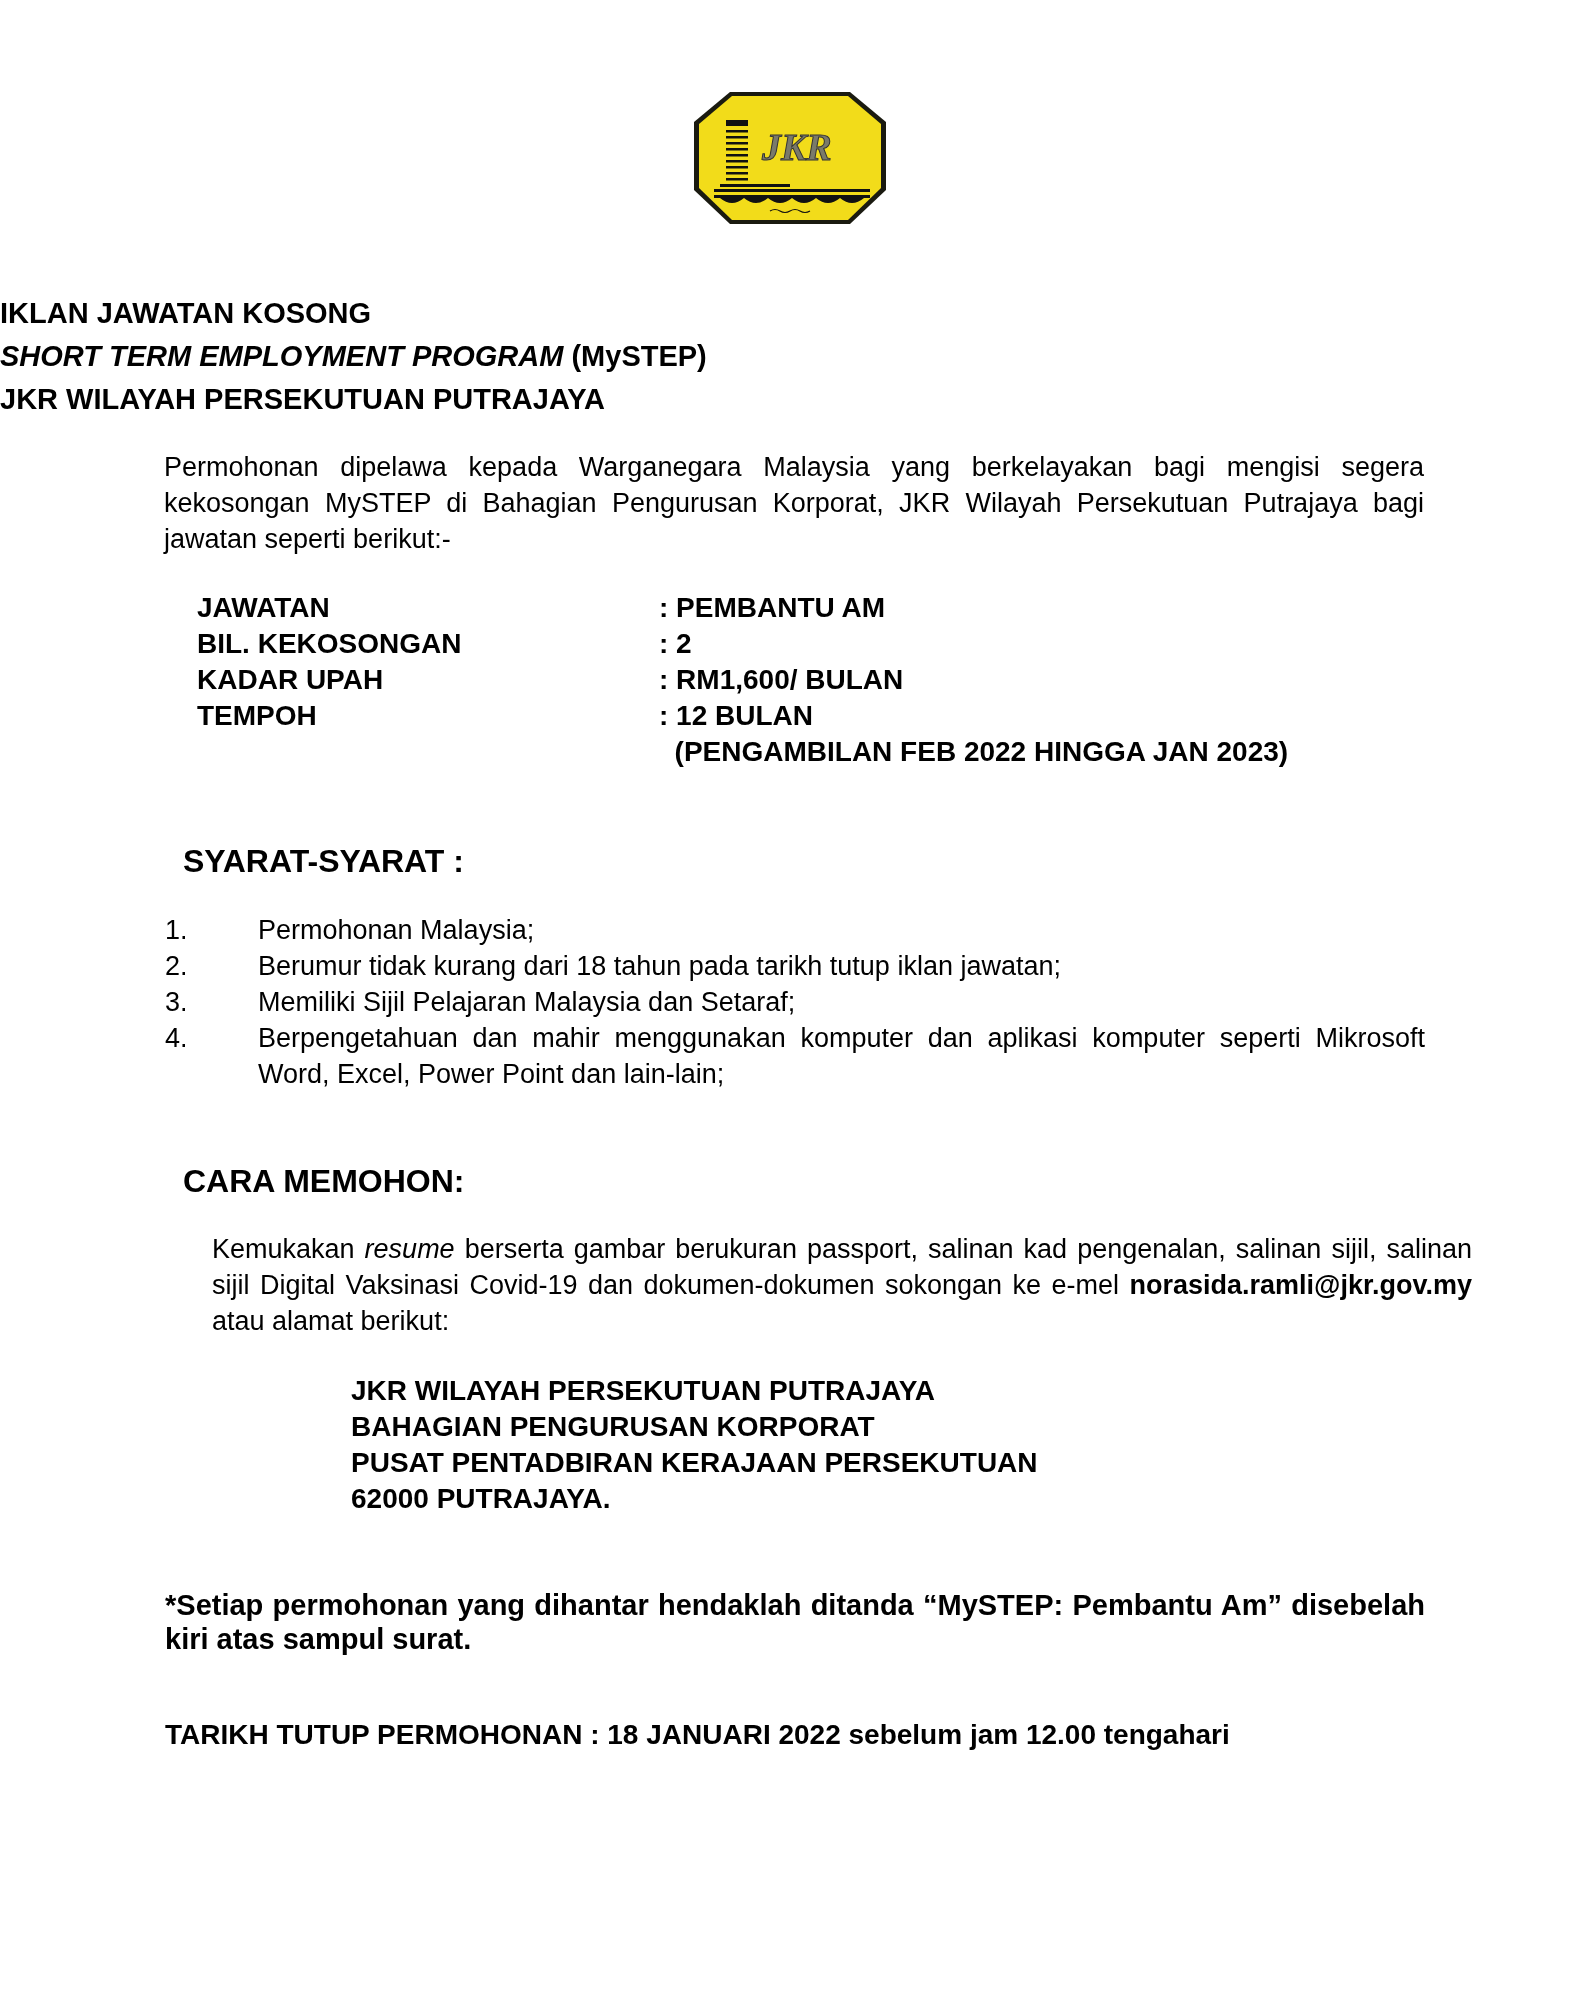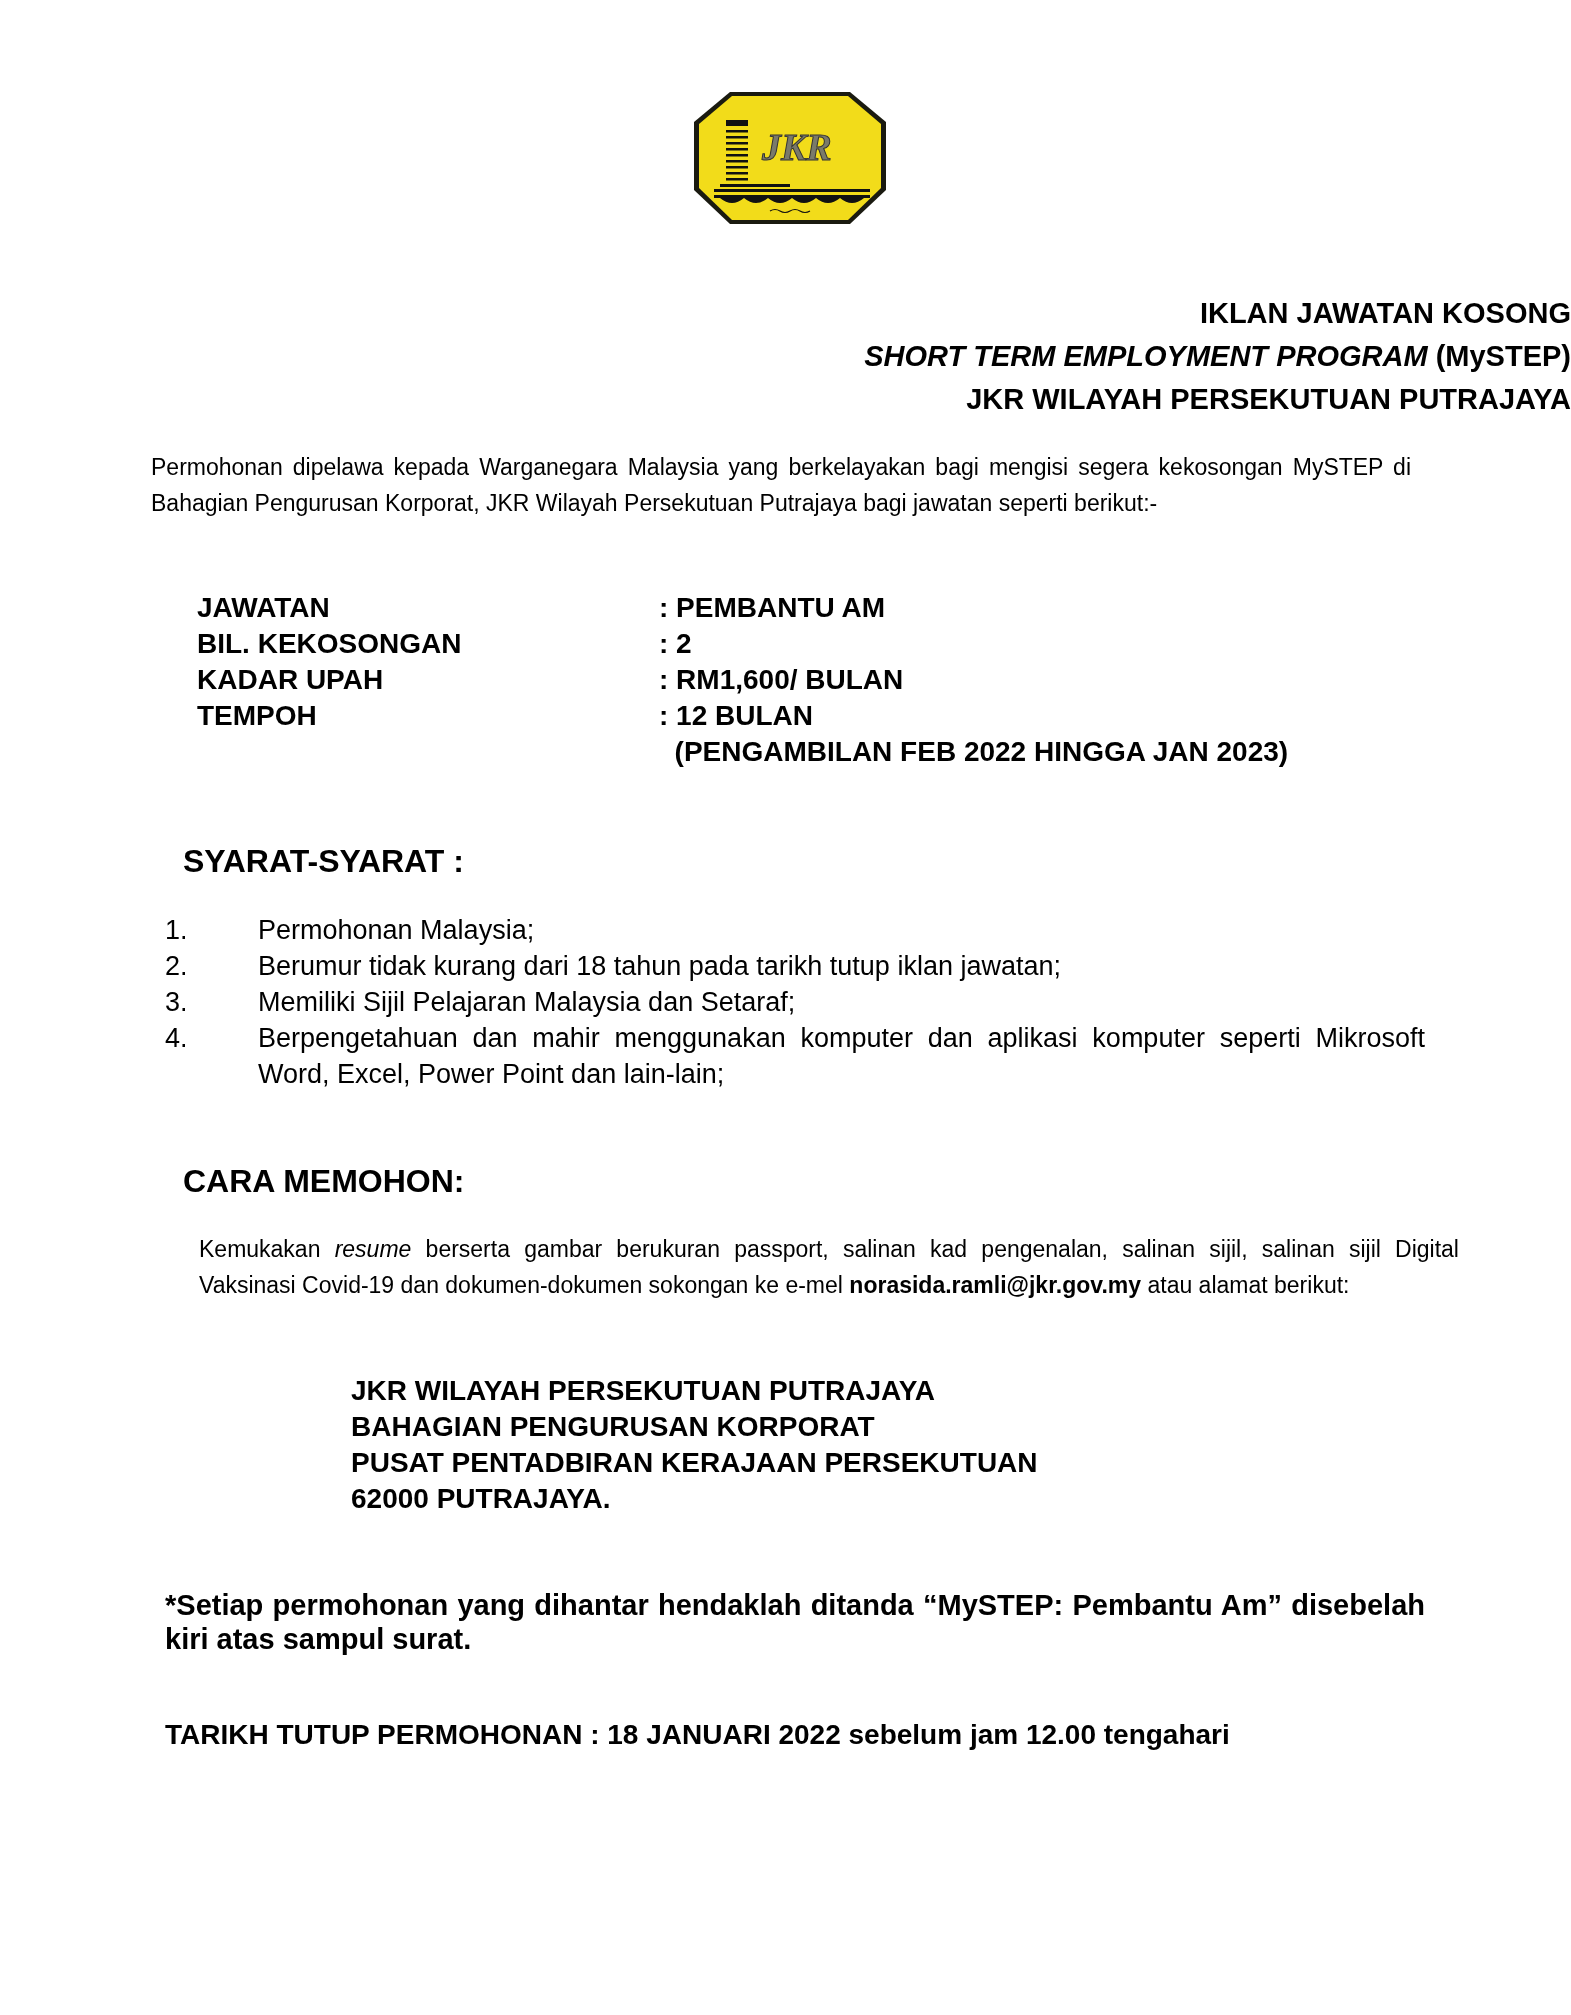--- a/index.html
+++ b/index.html
@@ -1,22 +1,22 @@
 <!DOCTYPE html>
 <html><head>
 <meta charset="utf-8">
 <style>
   html, body { margin: 0; padding: 0; background: #ffffff; }
   body { width: 1571px; height: 2015px; position: relative; overflow: hidden;
          font-family: "Liberation Sans", sans-serif; color: #000; }
   .logo { position: absolute; left: 690px; top: 88px; width: 200px; height: 140px; }
-  .titles { position: absolute; left: 0; width: 1571px; top: 292px; text-align: right;
+  .titles { position: absolute; left: 0; width: 1571px; top: 292px; text-align: left;
             font-weight: bold; font-size: 29px; line-height: 43px; }
   .titles i { }
-  .para { position: absolute; left: 151px; width: 1260px; font-size: 23px; line-height: 36px;
+  .para { position: absolute; left: 164px; width: 1260px; font-size: 27px; line-height: 36px;
           text-align: justify; text-align-last: left; }
   .intro { top: 449px; }
   .details { position: absolute; left: 165px; top: 590px; font-size: 28px; font-weight: bold; line-height: 36px; }
   .details .row { display: flex; margin-left: 32px; }
   .details .k { width: 462px; white-space: nowrap; }
   .details .v { white-space: nowrap; }
   .heading { position: absolute; left: 183px; font-size: 32px; font-weight: bold; }
   .req { position: absolute; left: 165px; top: 912px; width: 1260px; font-size: 27px; line-height: 36px; }
   .req .item { display: flex; }
   .req .num { width: 93px; flex: none; }

